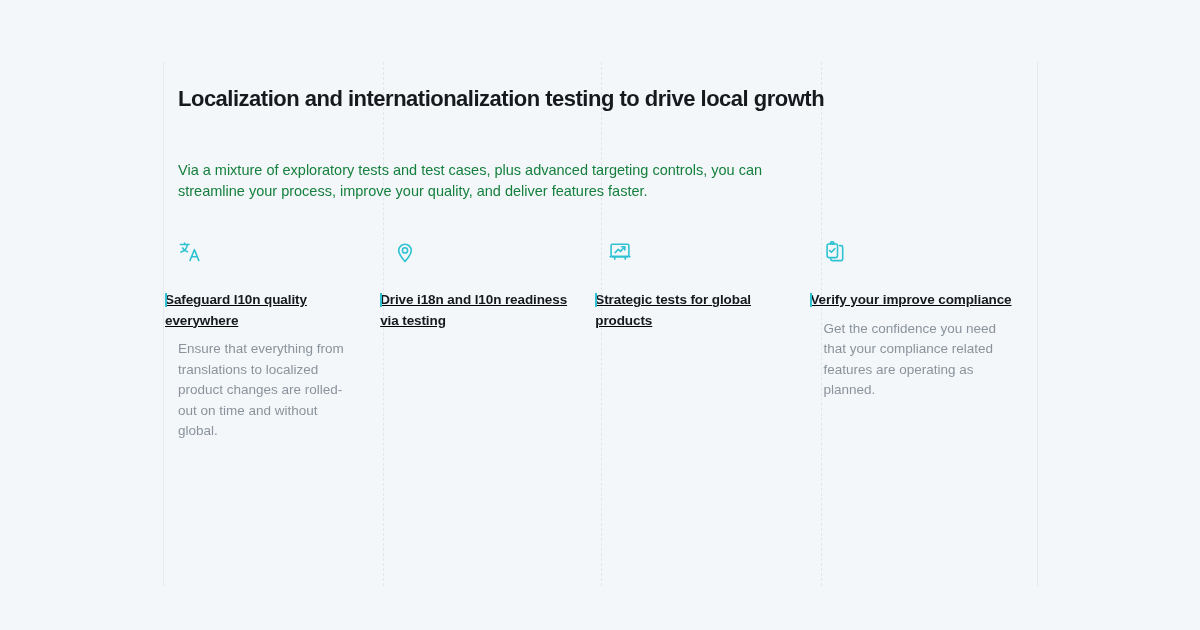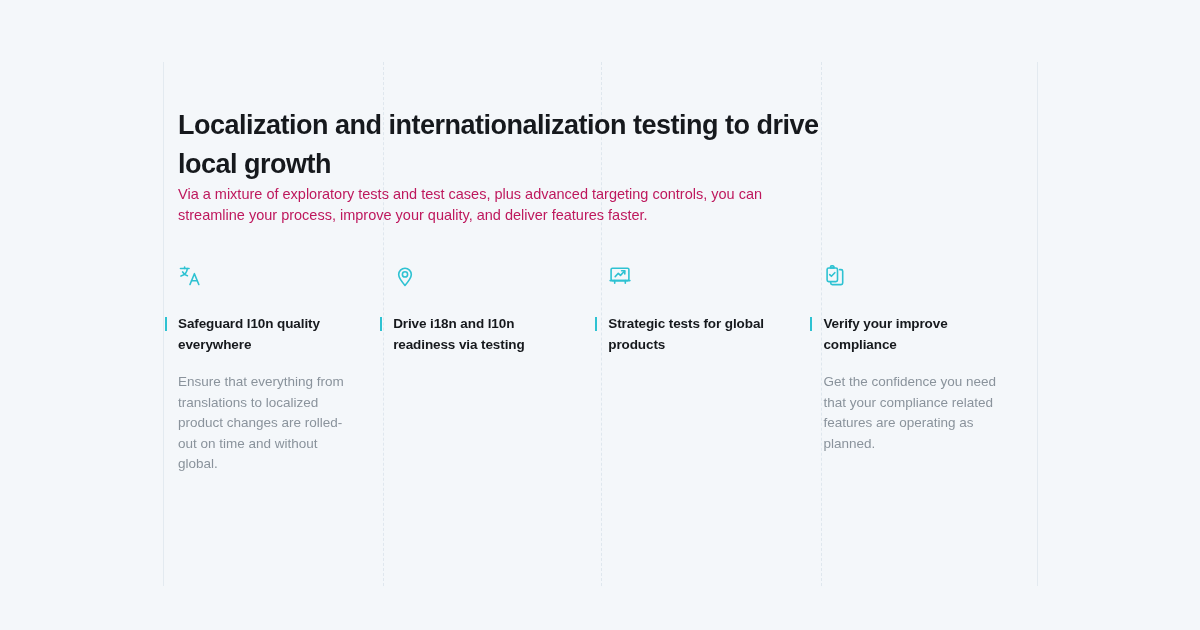--- a/index.html
+++ b/index.html
@@ -52,35 +52,36 @@
   
   .content {
     position: absolute;
     left: 178px;
     top: 0;
     width: 860px;
   }
 
   
   .headline {
-    margin-top: 106px;
+    margin-top: 79px;
     width: 650px;
-    font-size: 27px;
+    font-size: 22px;
     line-height: 39px;
     font-weight: 700;
     letter-spacing: -0.5px;
     color: #16191d;
   }
 
   
   .intro {
+    margin-top: 42px;
     width: 632px;
     font-size: 14.5px;
     line-height: 21px;
-    color: #be185d;
+    color: #15803d;
     font-weight: 400;
   }
 
   
   .columns {
     margin-top: 38px;
     display: flex;
     width: 860px;
   }
   .col {
@@ -94,39 +95,39 @@
     height: 26px;
     display: block;
     color: #2ec2d2;
     margin-bottom: 24px;
   }
   .col-icon svg { display: block; }
 
   .col-head-row {
     position: relative;
     margin-left: -13px;
-    padding-left: 13px;
+    text-decoration: underline;
   }
   .accent-bar {
     position: absolute;
     left: 0;
     top: 3px;
     width: 2px;
     height: 14px;
     background: #2ec2d2;
   }
   .col-title {
     font-size: 13.5px;
     line-height: 20.5px;
     font-weight: 700;
     color: #16191d;
     letter-spacing: -0.1px;
   }
   .col-body {
-    margin-top: 17px;
+    margin-top: 8px;
     font-size: 13.5px;
     line-height: 20.5px;
     color: #8a939c;
     font-weight: 400;
   }
 </style>
 </head>
 <body>
 
 <div class="page">

